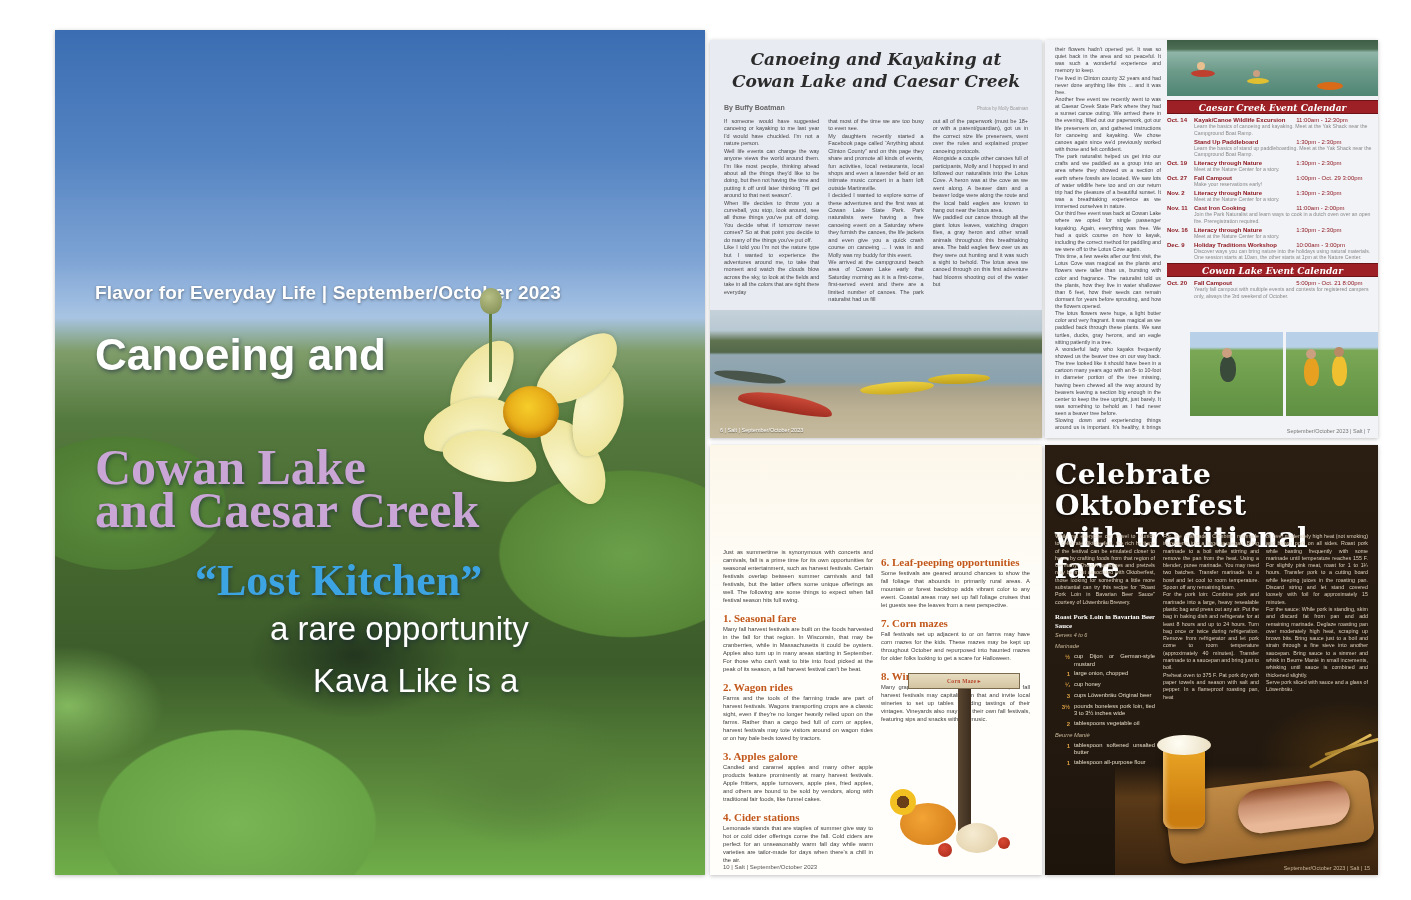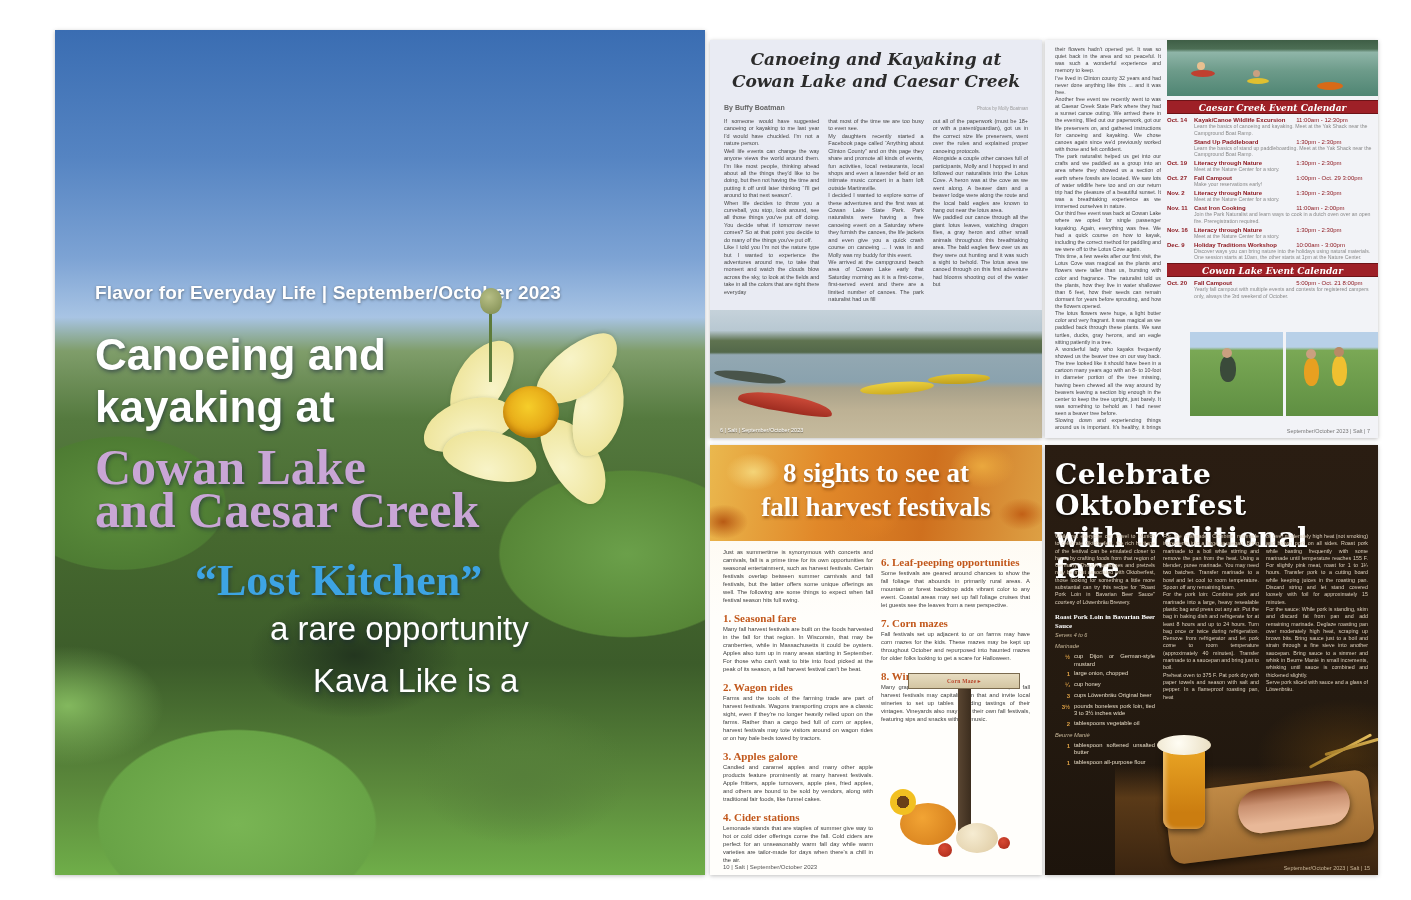--- a/index.html
+++ b/index.html
@@ -163,21 +163,20 @@
       <div class="petal" style="left:28px;top:112px;transform:rotate(12deg);"></div>
       <div class="petal" style="left:112px;top:116px;transform:rotate(58deg);"></div>
       <div class="petal" style="left:136px;top:66px;transform:rotate(102deg);"></div>
       <div class="petal" style="left:116px;top:26px;transform:rotate(142deg);"></div>
       <div class="fcenter"></div>
     </div>
     <div class="stem"></div>
     <div class="bud"></div>
 
     <div class="cl cl-white-lg" style="left:40px;top:300px;">Canoeing and</div>
-    <div class="cl cl-white-lg" style="left:40px;top:352px;">kayaking at</div>
     <div class="cl cl-lav" style="left:40px;top:408px;">Cowan Lake</div>
     <div class="cl cl-lav" style="left:40px;top:445px;margin-top:6px;">and Caesar Creek</div>
     <div class="cl cl-blue" style="left:140px;top:525px;">“Lost Kitchen”</div>
     <div class="cl cl-white-md" style="left:215px;top:580px;">a rare opportunity</div>
     <div class="cl cl-white-md" style="left:258px;top:632px;">Kava Like is a</div>
   </div>
 
   <div id="page6" class="page">
     <div class="p6-title" style="white-space:pre-line;">Canoeing and Kayaking at
 Cowan Lake and Caesar Creek</div>
@@ -345,24 +344,20 @@
         <div class="blob" style="left:46px;top:24px;width:15px;height:30px;background:#f0c030;"></div>
         <div class="blob" style="left:20px;top:17px;width:10px;height:10px;background:#caa080;border-radius:50%;"></div>
         <div class="blob" style="left:48px;top:15px;width:10px;height:10px;background:#b88a66;border-radius:50%;"></div>
       </div>
     </div>
 
     <div class="p7-footer">September/October 2023 | Salt | 7</div>
   </div>
 
   <div id="page10" class="page">
-    <div class="p10-banner">
-      <div class="p10-title" style="white-space:pre-line;">8 sights to see at
-fall harvest festivals</div>
-    </div>
     <div class="p10-colL">
       <div class="p10-intro">Just as summertime is synonymous with concerts and carnivals, fall is a prime time for its own opportunities for seasonal entertainment, such as harvest festivals. Certain festivals overlap between summer carnivals and fall festivals, but the latter offers some unique offerings as well. The following are some things to expect when fall festival season hits full swing.</div>
       <div>
 
           <div>
             <div class="hsec-heading">1. Seasonal fare</div>
             <div class="hsec-body">Many fall harvest festivals are built on the foods harvested in the fall for that region. In Wisconsin, that may be cranberries, while in Massachusetts it could be oysters. Apples also turn up in many areas starting in September. For those who can't wait to bite into food picked at the peak of its season, a fall harvest festival can't be beat.</div>
           </div>
 
           <div>

